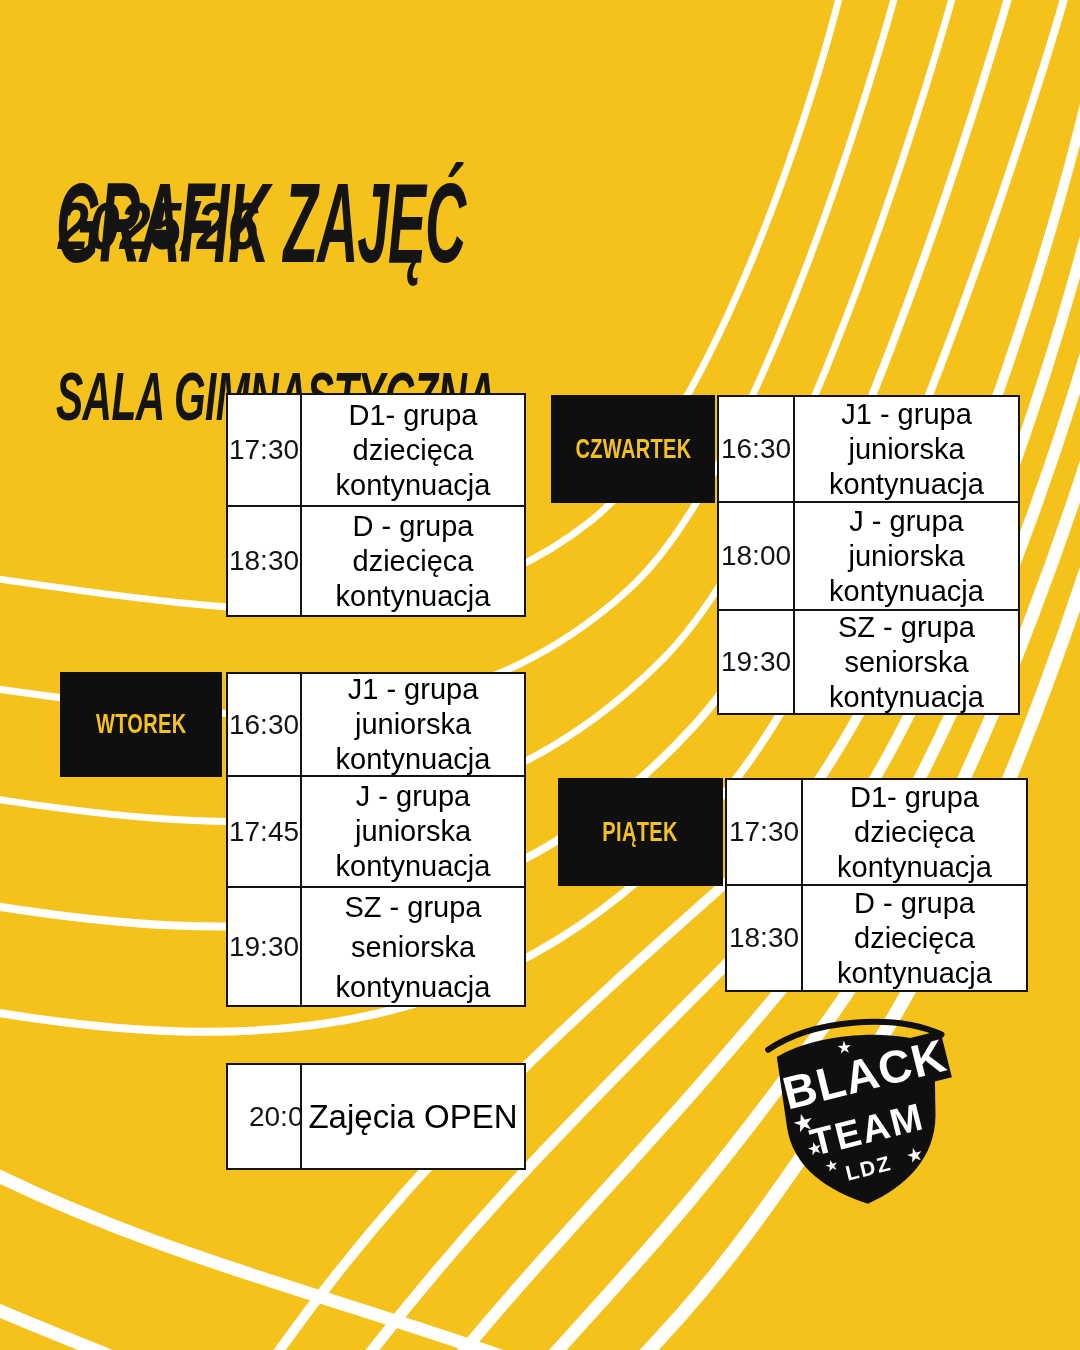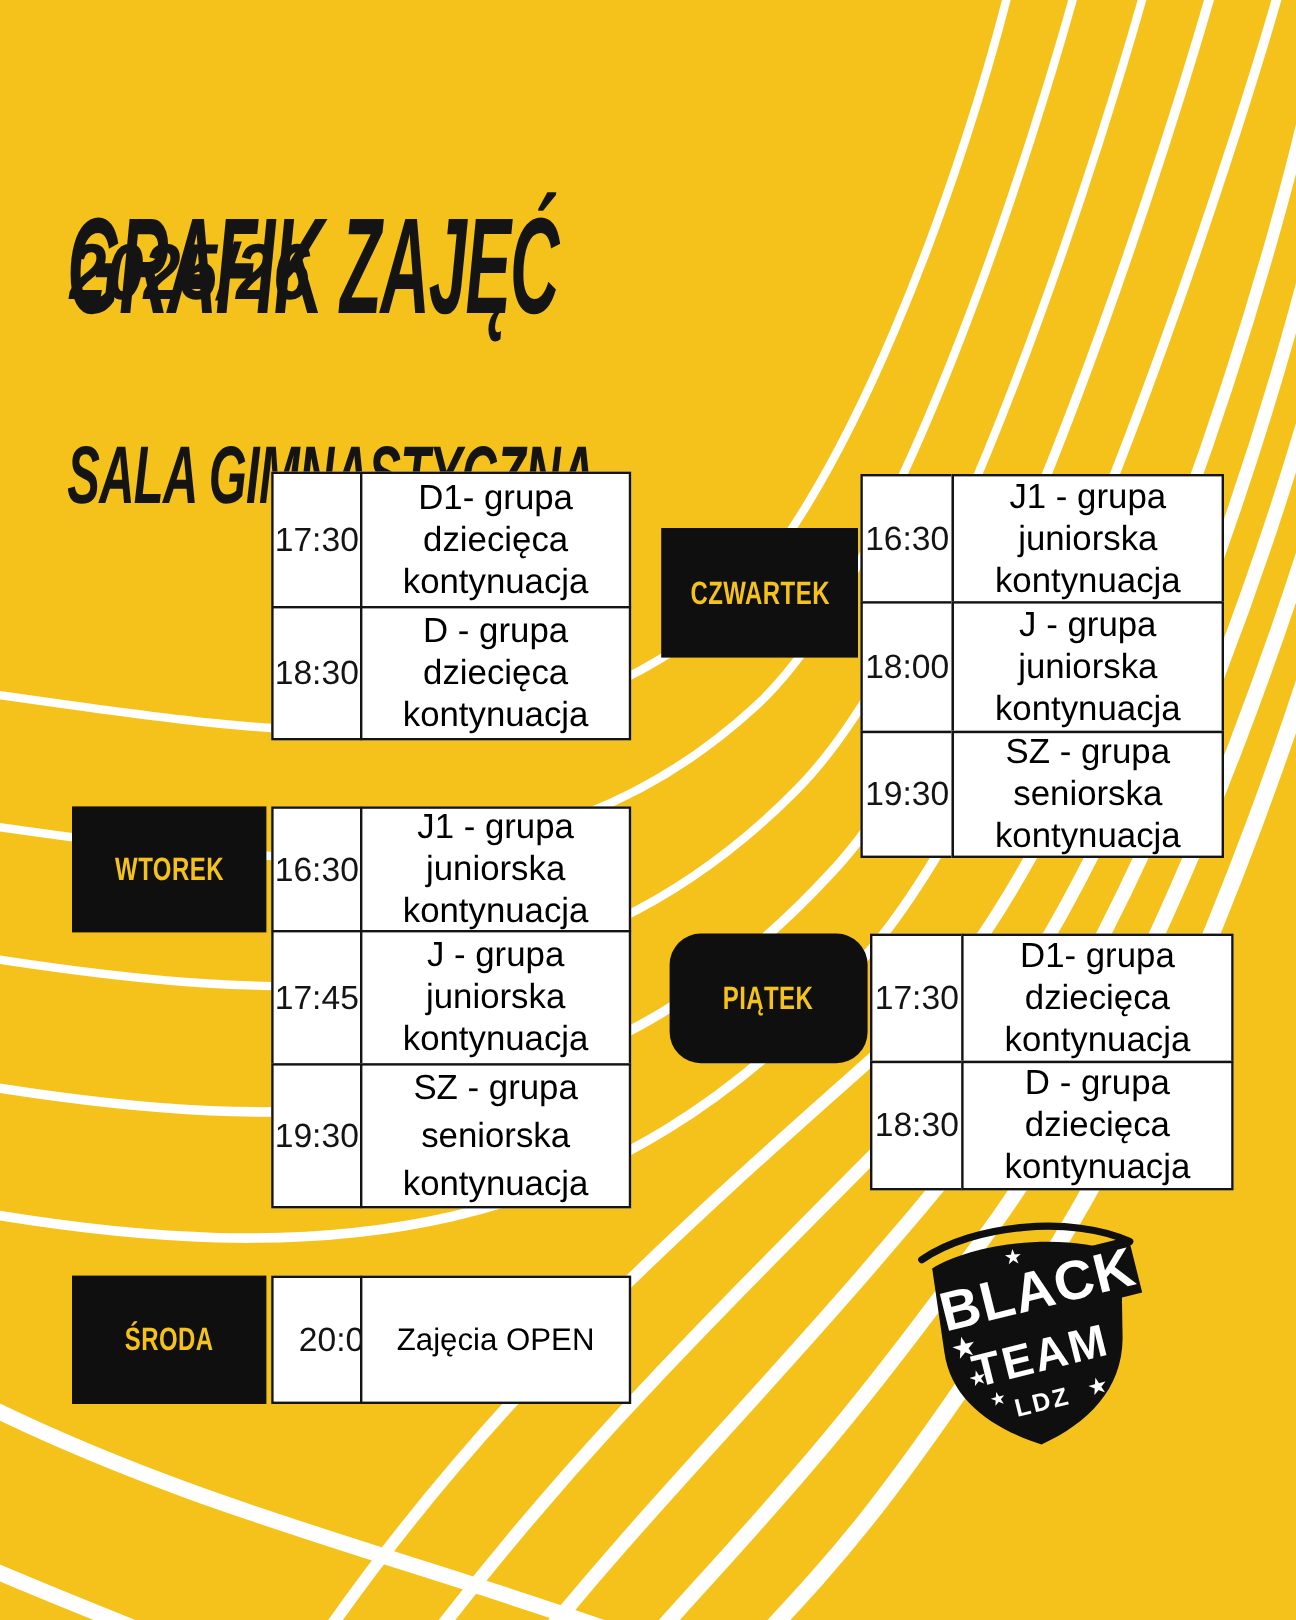--- a/index.html
+++ b/index.html
@@ -49,21 +49,21 @@
   }
   .time{width:76px;font-weight:400;font-size:28px;}
   .right .time{width:78px;}
   .desc{
     width:226px;margin-left:-2px;flex-direction:column;
     font-size:29px;line-height:35px;text-align:center;color:#000000;
   }
   .right .desc{width:227px;}
   .desc span{display:block;}
   .desc.loose{line-height:40px;}
-  .desc.single{font-size:26px;}
+  .desc.single{font-size:33px;}
 
   
   .logo{position:absolute;left:760px;top:1008px;width:200px;height:215px;}
 </style>
 </head>
 <body>
 
 <div class="poster">
 
   <svg class="bg-svg" viewBox="0 0 1080 1350" aria-hidden="true">
@@ -127,33 +127,30 @@
     <div class="row">
       <div class="cell time" style="height:121px;">19:30</div>
       <div class="cell desc loose" style="height:121px;">
         <span>SZ - grupa</span>
         <span>seniorska</span>
         <span>kontynuacja</span>
       </div>
     </div>
   </div>
 
-  <div class="daybox" style="left:60px;top:1063px;width:162px;height:107px;">
-    <span class="daylabel">ŚRODA</span>
-  </div>
   <div class="grid" style="left:226px;top:1063px;">
     <div class="row">
       <div class="cell time" style="height:107px;padding-left:40px;">20:00</div>
       <div class="cell desc single" style="height:107px;">
         <span>Zajęcia OPEN</span>
       </div>
     </div>
   </div>
 
-  <div class="daybox" style="left:551px;top:395px;width:164px;height:108px;margin-top:45px;">
+  <div class="daybox" style="left:551px;top:395px;width:164px;height:108px;">
     <span class="daylabel">CZWARTEK</span>
   </div>
   <div class="grid right" style="left:717px;top:395px;">
     <div class="row">
       <div class="cell time" style="height:108px;">16:30</div>
       <div class="cell desc" style="height:108px;">
         <span>J1 - grupa</span>
         <span>juniorska</span>
         <span>kontynuacja</span>
       </div>
@@ -169,21 +166,21 @@
     <div class="row">
       <div class="cell time" style="height:106px;">19:30</div>
       <div class="cell desc" style="height:106px;">
         <span>SZ - grupa</span>
         <span>seniorska</span>
         <span>kontynuacja</span>
       </div>
     </div>
   </div>
 
-  <div class="daybox" style="left:558px;top:778px;width:165px;height:108px;border-radius:26px;">
+  <div class="daybox" style="left:558px;top:778px;width:165px;height:108px;">
     <span class="daylabel">PIĄTEK</span>
   </div>
   <div class="grid right" style="left:725px;top:778px;">
     <div class="row">
       <div class="cell time" style="height:108px;">17:30</div>
       <div class="cell desc" style="height:108px;">
         <span>D1- grupa</span>
         <span>dziecięca</span>
         <span>kontynuacja</span>
       </div>

